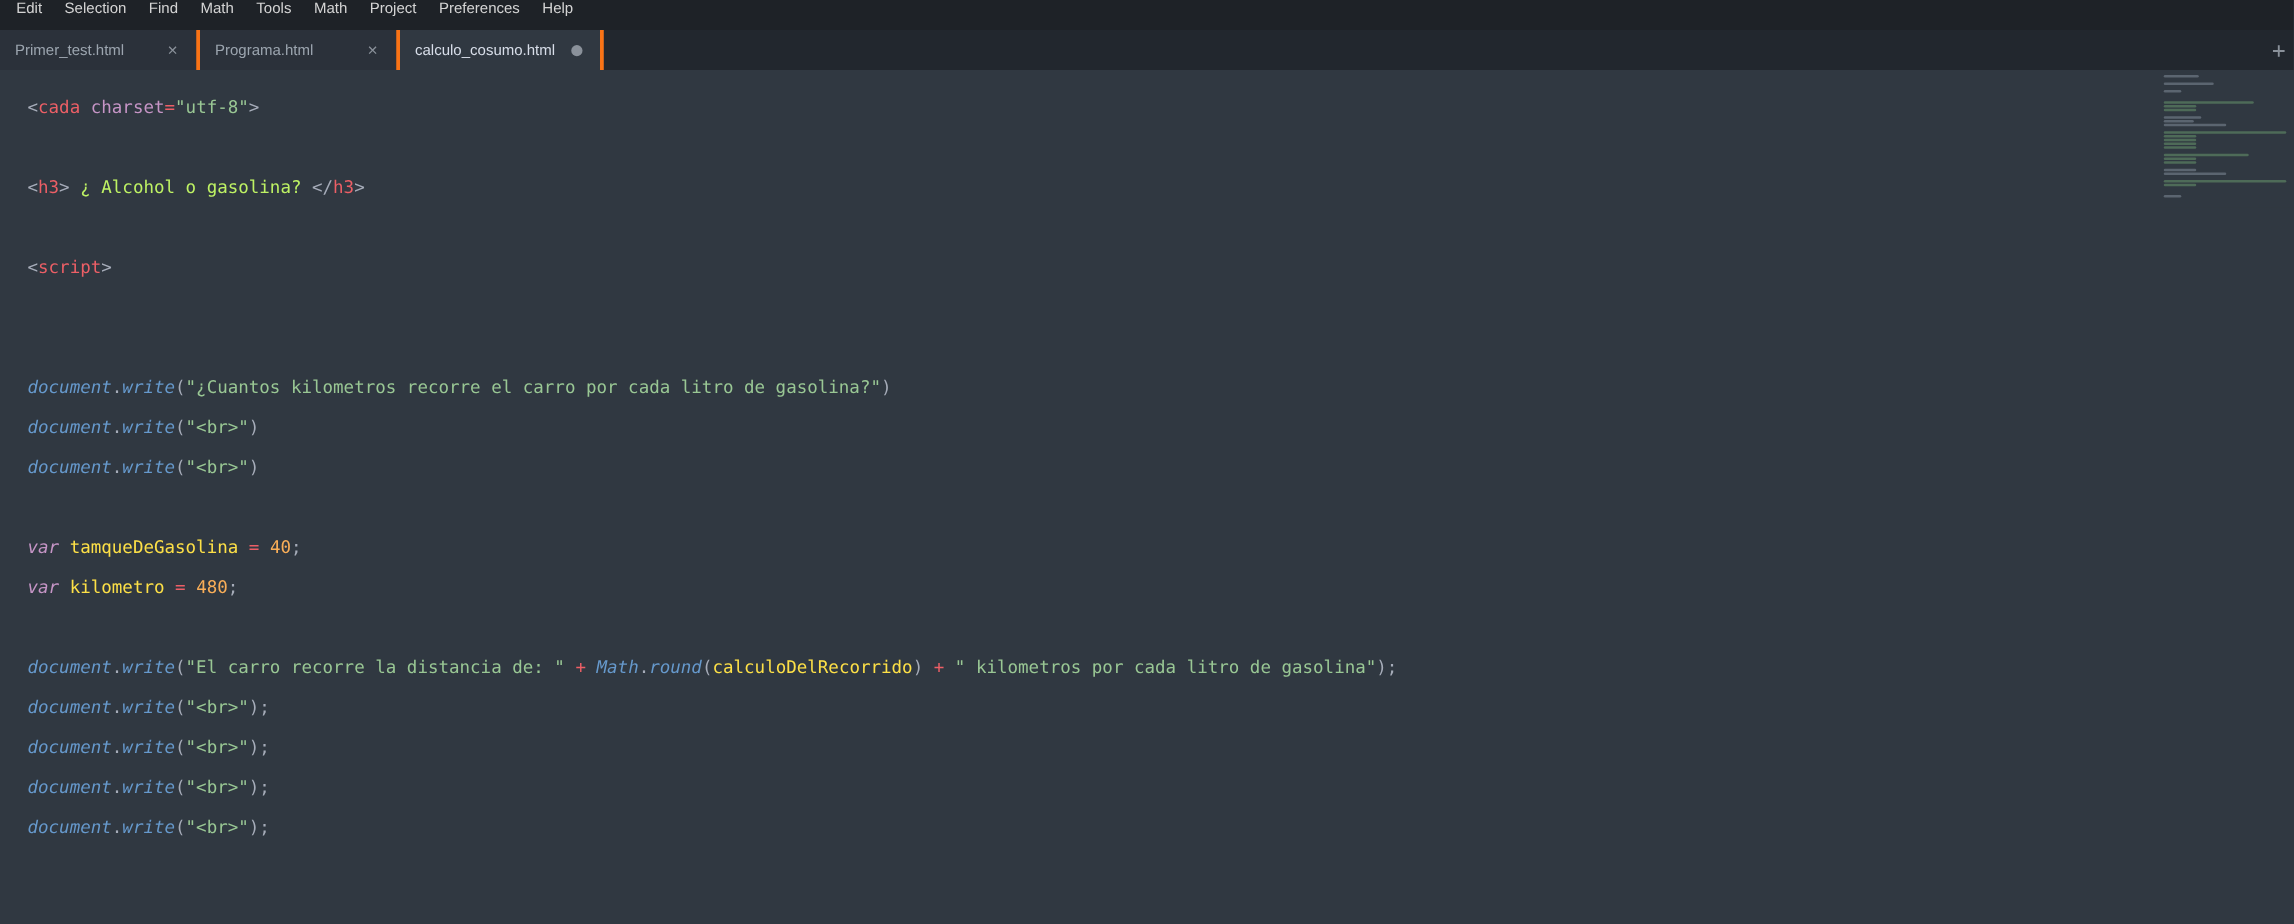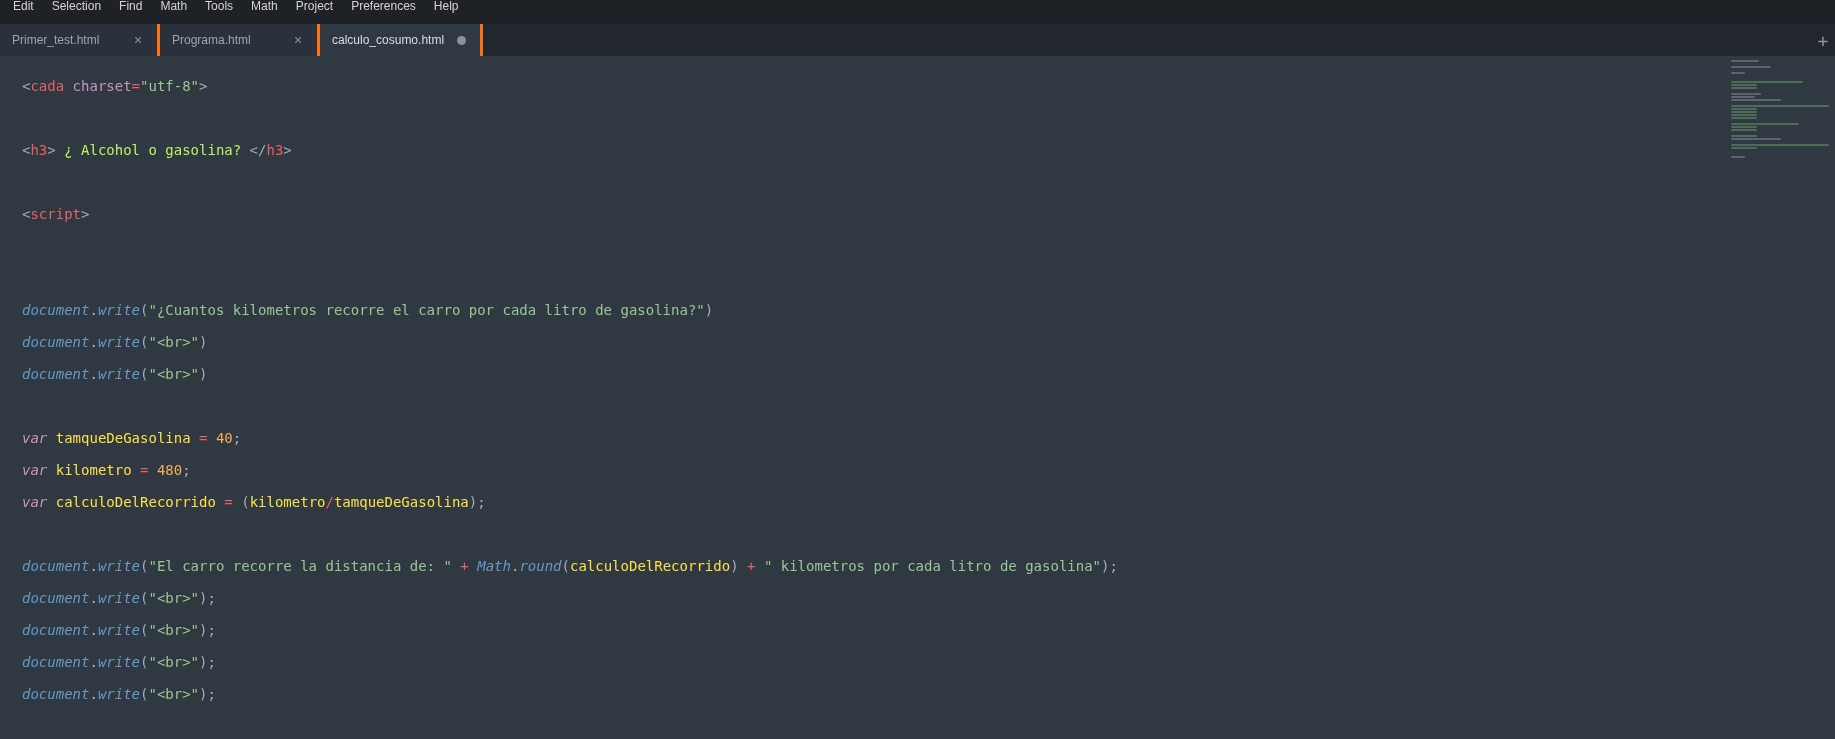--- a/index.html
+++ b/index.html
@@ -158,21 +158,20 @@
 <div class="code-line"></div>
 <div class="code-line"><span class="punct">&lt;</span><span class="tag">script</span><span class="punct">&gt;</span></div>
 <div class="code-line"></div>
 <div class="code-line"></div>
 <div class="code-line"><span class="obj">document</span><span class="punct">.</span><span class="fn">write</span><span class="punct">(</span><span class="str">"¿Cuantos kilometros recorre el carro por cada litro de gasolina?"</span><span class="punct">)</span></div>
 <div class="code-line"><span class="obj">document</span><span class="punct">.</span><span class="fn">write</span><span class="punct">(</span><span class="str">"&lt;br&gt;"</span><span class="punct">)</span></div>
 <div class="code-line"><span class="obj">document</span><span class="punct">.</span><span class="fn">write</span><span class="punct">(</span><span class="str">"&lt;br&gt;"</span><span class="punct">)</span></div>
 <div class="code-line"></div>
 <div class="code-line"><span class="kw">var</span> <span class="ident">tamqueDeGasolina</span> <span class="op">=</span> <span class="num">40</span><span class="punct">;</span></div>
 <div class="code-line"><span class="kw">var</span> <span class="ident">kilometro</span> <span class="op">=</span> <span class="num">480</span><span class="punct">;</span></div>
-<div class="code-line"><span class="kw">var</span> <span class="ident">calculoDelRecorrido</span> <span class="op">=</span> <span class="punct">(</span><span class="ident">kilometro</span><span class="op">/</span><span class="ident">tamqueDeGasolina</span><span class="punct">);</span></div>
 <div class="code-line"></div>
 <div class="code-line"><span class="obj">document</span><span class="punct">.</span><span class="fn">write</span><span class="punct">(</span><span class="str">"El carro recorre la distancia de: "</span> <span class="op">+</span> <span class="obj">Math</span><span class="punct">.</span><span class="fn">round</span><span class="punct">(</span><span class="ident">calculoDelRecorrido</span><span class="punct">)</span> <span class="op">+</span> <span class="str">" kilometros por cada litro de gasolina"</span><span class="punct">);</span></div>
 <div class="code-line"><span class="obj">document</span><span class="punct">.</span><span class="fn">write</span><span class="punct">(</span><span class="str">"&lt;br&gt;"</span><span class="punct">);</span></div>
 <div class="code-line"><span class="obj">document</span><span class="punct">.</span><span class="fn">write</span><span class="punct">(</span><span class="str">"&lt;br&gt;"</span><span class="punct">);</span></div>
 <div class="code-line"><span class="obj">document</span><span class="punct">.</span><span class="fn">write</span><span class="punct">(</span><span class="str">"&lt;br&gt;"</span><span class="punct">);</span></div>
 <div class="code-line"><span class="obj">document</span><span class="punct">.</span><span class="fn">write</span><span class="punct">(</span><span class="str">"&lt;br&gt;"</span><span class="punct">);</span></div>
 <div class="code-line"></div>
 
 
 

